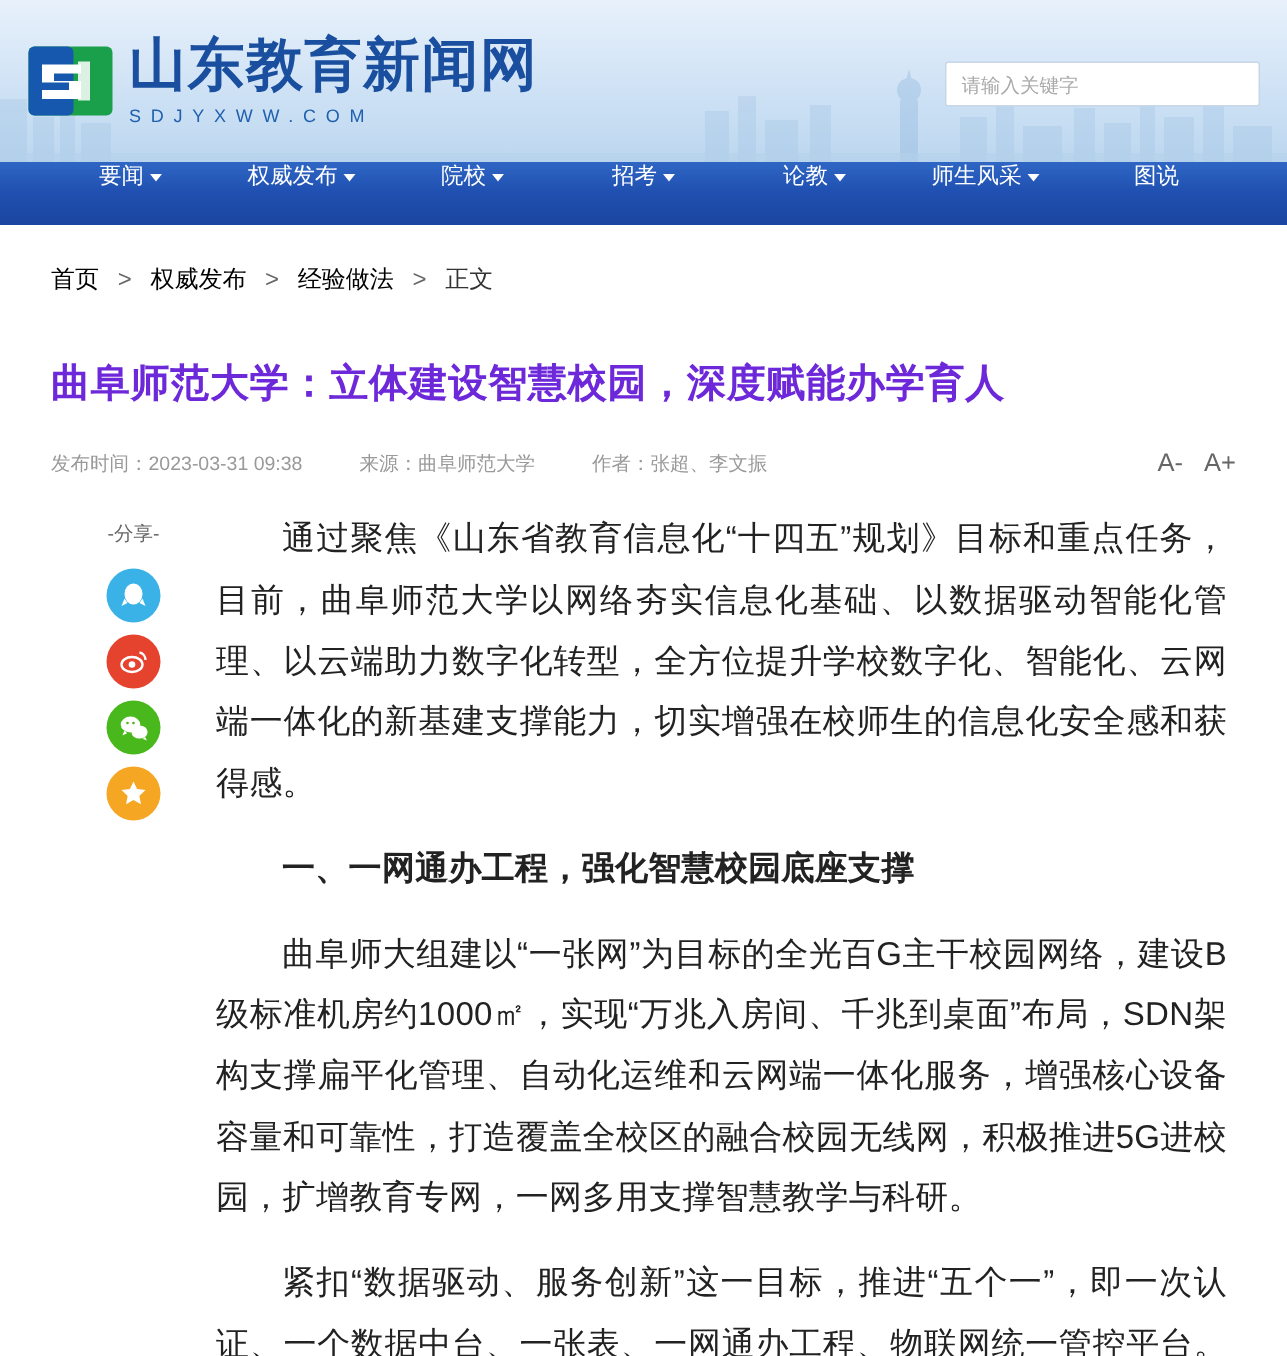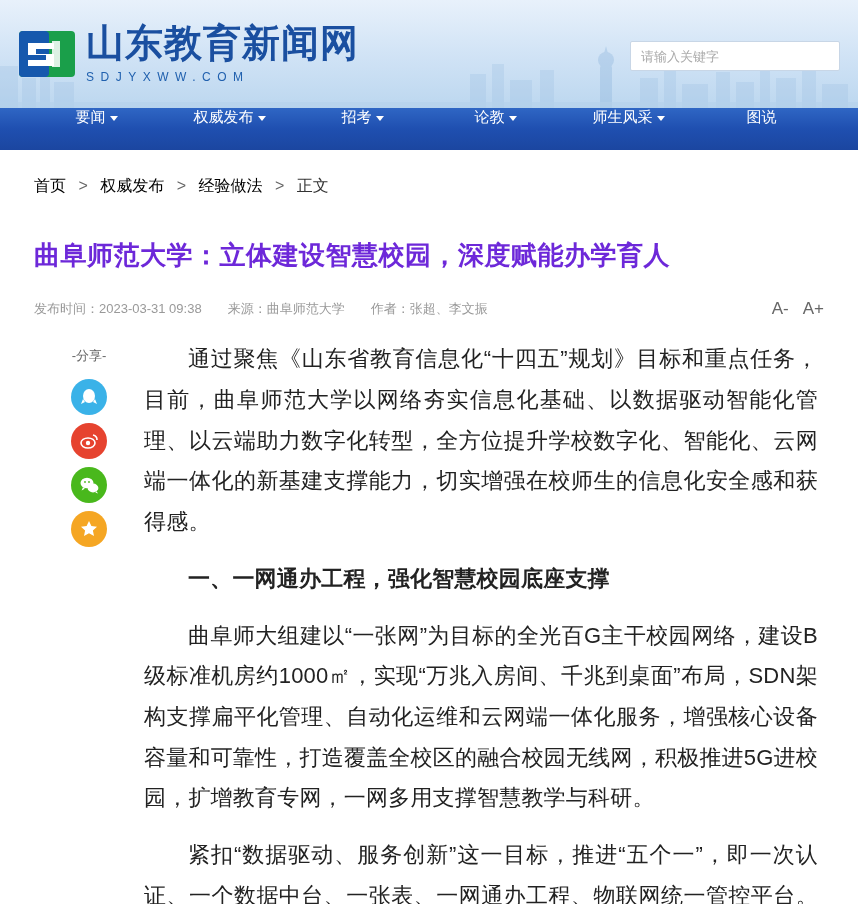--- a/index.html
+++ b/index.html
@@ -98,20 +98,21 @@
   .art-title {
     font-size: 26px; font-weight: bold; color: #6d28d9;
     margin: 26px 0 0 0; line-height: 1.4;
     letter-spacing: 0.5px;
   }
   .meta-row {
     display: flex; align-items: center;
     margin-top: 26px;
     font-size: 13px; color: #999999;
     border-bottom: 0;
+    gap: 12px;
   }
   .meta-row .m { margin-right: 26px; }
   .font-ctl { margin-left: auto; display: flex; align-items: center; gap: 14px; }
   .font-ctl span { color: #666666; font-size: 17px; cursor: pointer; }
 
   .body-wrap { display: flex; margin-top: 20px; }
   .share-col {
     width: 110px; flex: none;
     padding-top: 8px;
     display: flex; flex-direction: column; align-items: center;
@@ -197,20 +198,24 @@
   <div class="nav">
     <div class="nav-item">
       <span>要闻</span>
         <i class="caret"></i>
     </div>
     <div class="nav-item">
       <span>权威发布</span>
         <i class="caret"></i>
     </div>
     <div class="nav-item">
+      <span>院校</span>
+        <i class="caret"></i>
+    </div>
+    <div class="nav-item">
       <span>招考</span>
         <i class="caret"></i>
     </div>
     <div class="nav-item">
       <span>论教</span>
         <i class="caret"></i>
     </div>
     <div class="nav-item">
       <span>师生风采</span>
         <i class="caret"></i>

